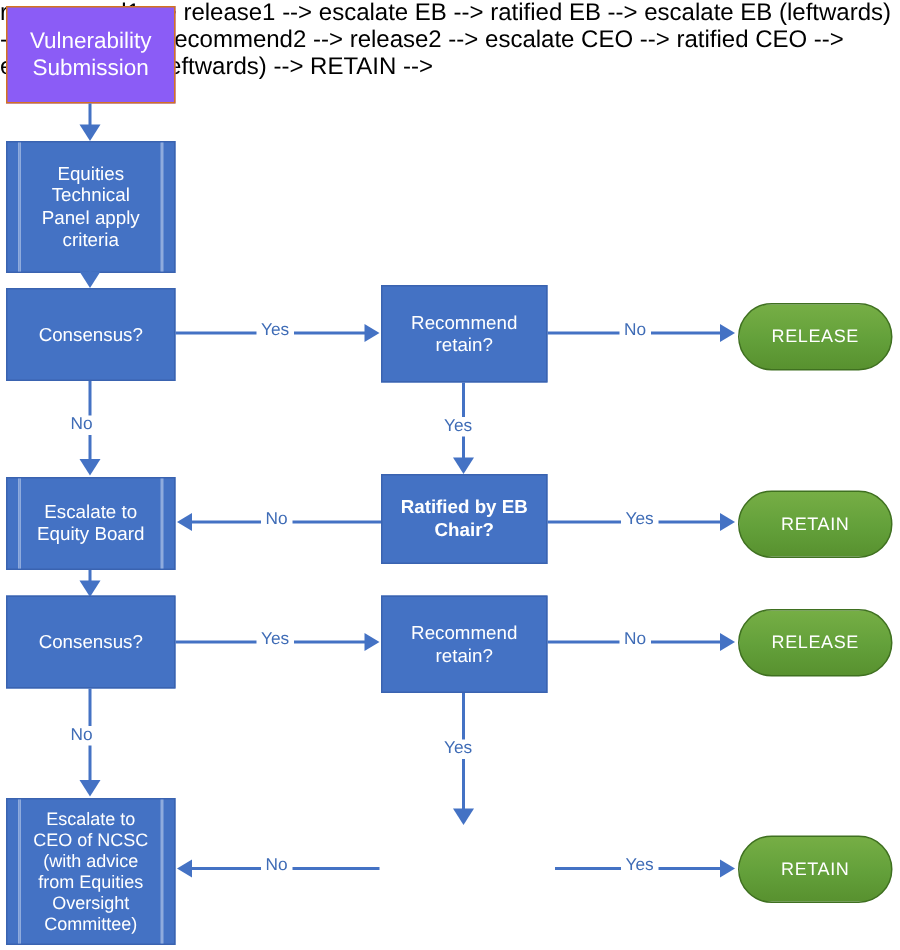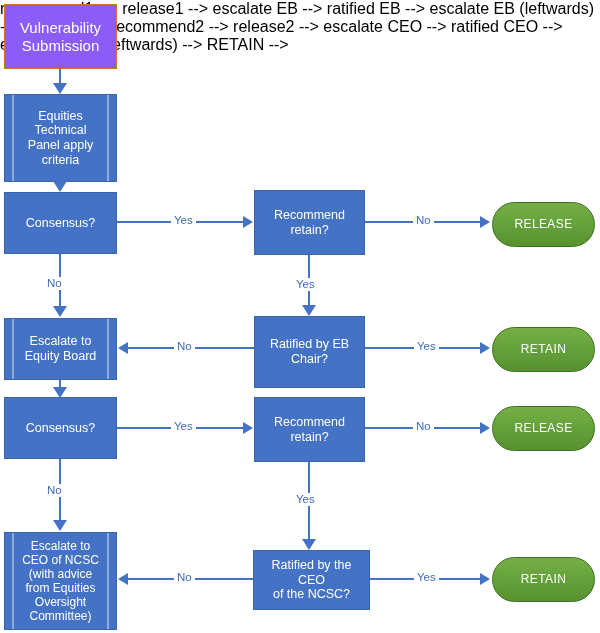--- a/index.html
+++ b/index.html
@@ -172,21 +172,21 @@
   <div class="conn conn-v" style="left:308px; top:255px; height:52px;"></div>
   <div class="arrow arrow-down" style="left:302px; top:305px;"></div>
   <div class="edge-label" style="left:293px; top:278px;">Yes</div>
 
   
   <div class="node shape-predefined" style="left:4px; top:318px; width:113px; height:62px;">
     <span class="node-text">Escalate to
 Equity Board</span>
   </div>
 
-  <div class="node shape-process" style="left:254px; top:316px; width:111px; height:72px;">
+  <div class="node shape-process" style="left:254px; top:316px; width:111px; height:60px;font-weight:bold;">
     <span class="node-text">Ratified by EB
 Chair?</span>
   </div>
 
   <div class="node shape-terminator" style="left:492px; top:327px; width:103px; height:45px;">
     <span class="node-text">RETAIN</span>
   </div>
 
    escalate EB (leftwards) --&gt;
   <div class="conn conn-h" style="left:128px; top:347px; width:126px;"></div>
@@ -239,24 +239,20 @@
   
   <div class="node shape-predefined" style="left:4px; top:532px; width:113px; height:98px; font-size:12px;">
     <span class="node-text">Escalate to
 CEO of NCSC
 (with advice
 from Equities
 Oversight
 Committee)</span>
   </div>
 
-  <div class="node shape-process" style="left:253px; top:550px; width:117px; height:60px;">
-    <span class="node-text">Ratified by the CEO
-of the NCSC?</span>
-  </div>
 
   <div class="node shape-terminator" style="left:492px; top:557px; width:103px; height:45px;">
     <span class="node-text">RETAIN</span>
   </div>
 
    escalate CEO (leftwards) --&gt;
   <div class="conn conn-h" style="left:128px; top:578px; width:125px;"></div>
   <div class="arrow arrow-left" style="left:118px; top:573px;"></div>
   <div class="edge-label" style="left:174px; top:571px;">No</div>
 

